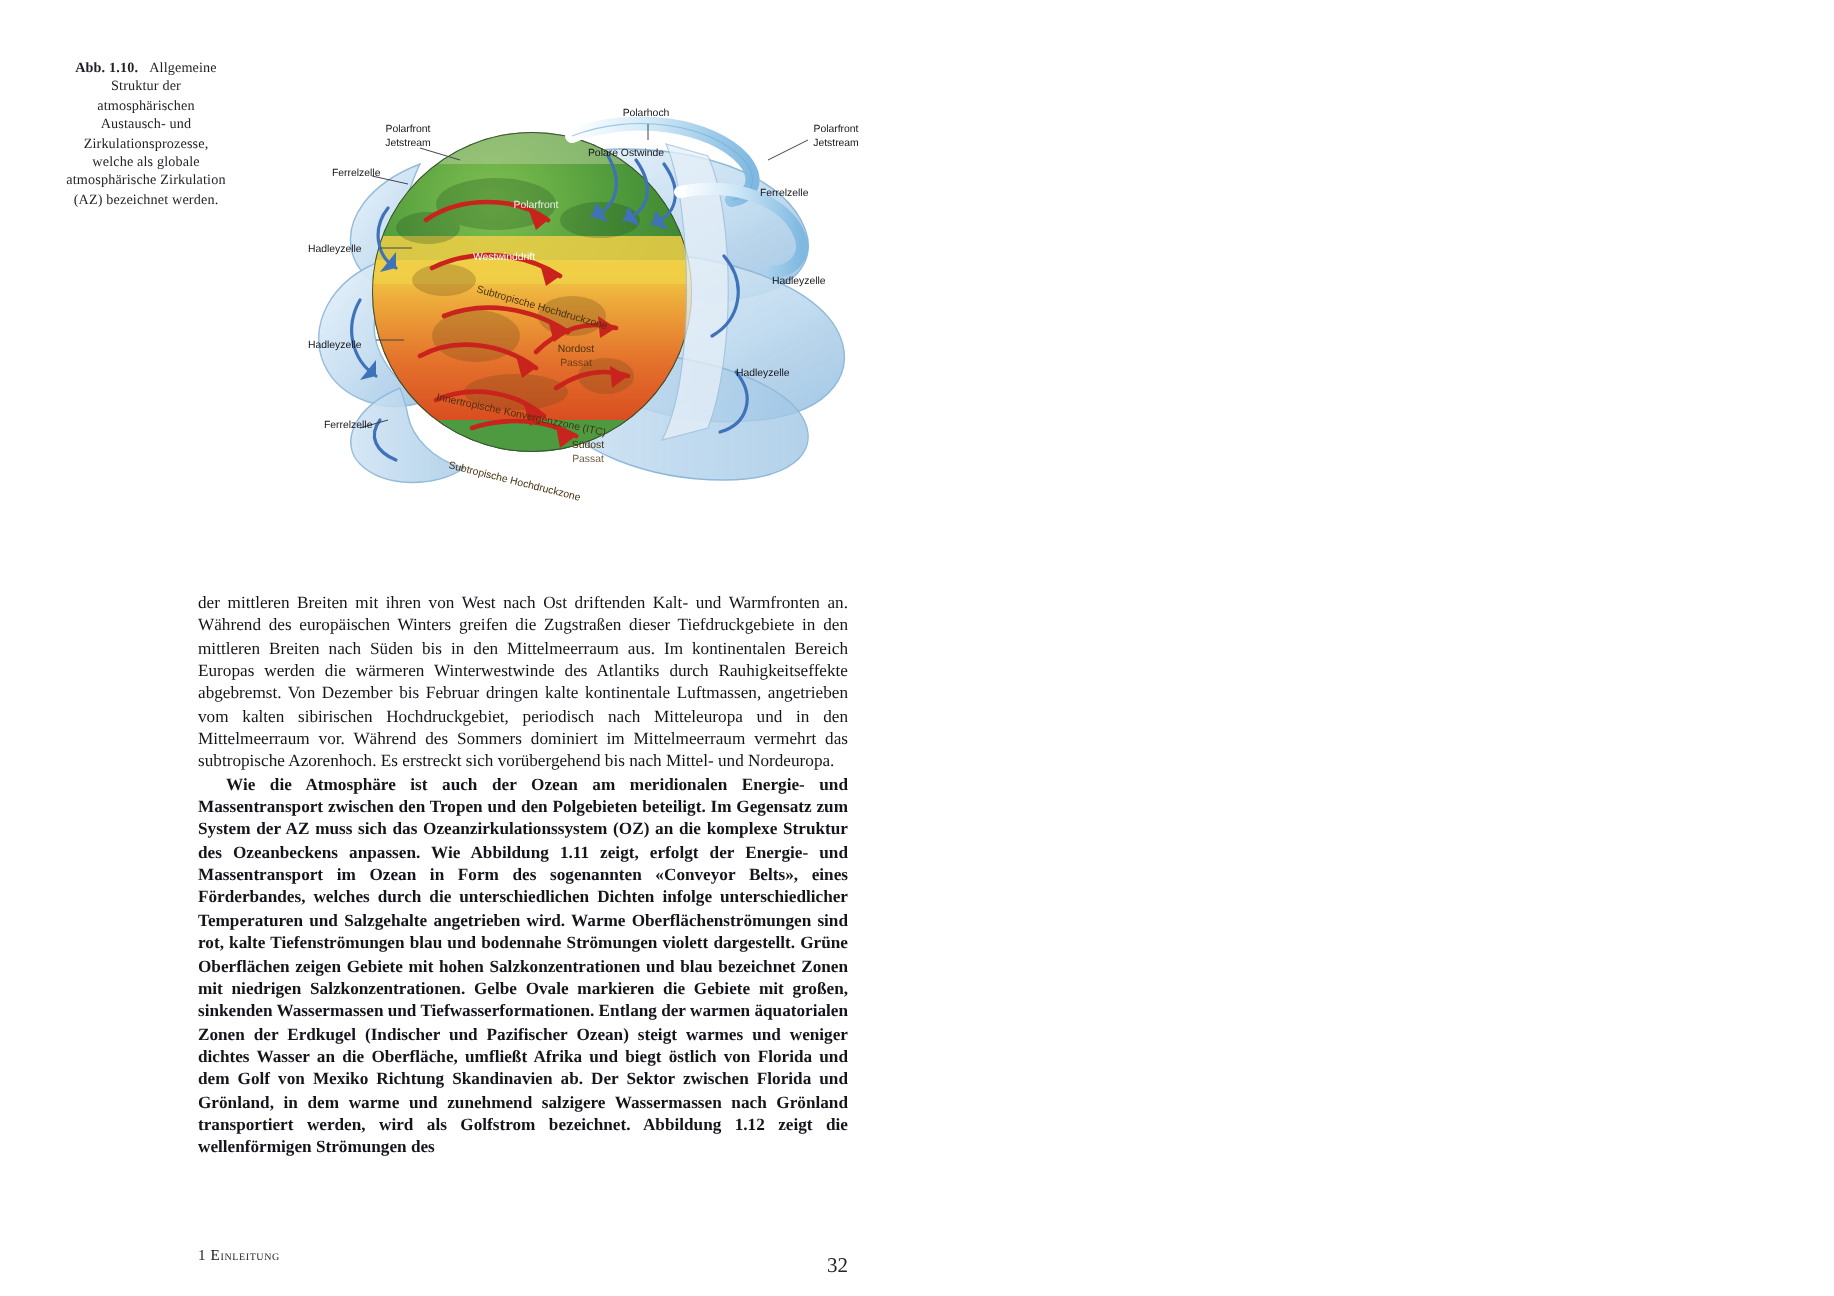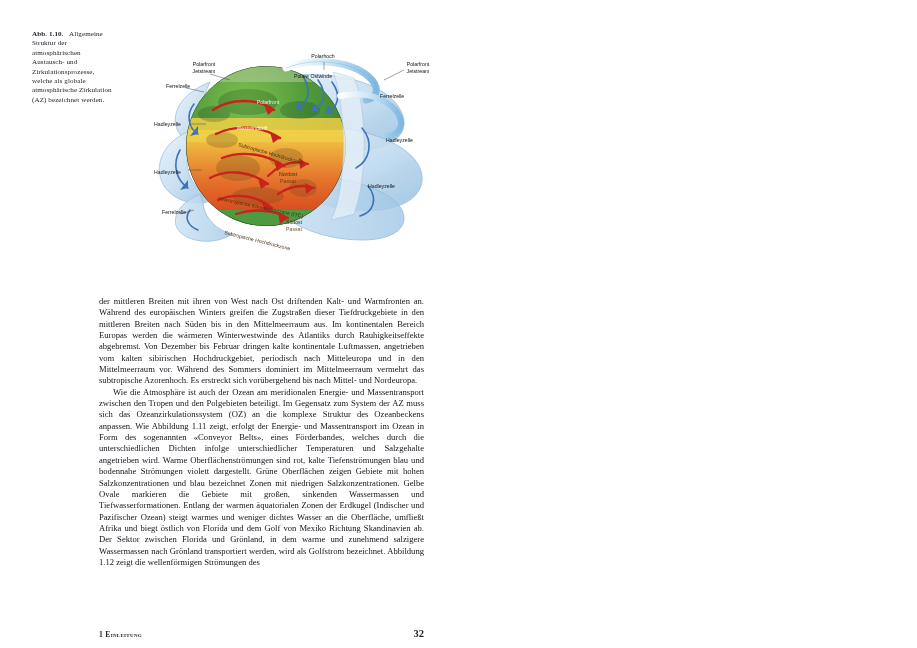--- a/index.html
+++ b/index.html
@@ -18,49 +18,49 @@
   }
 
   
   .page{position:absolute;top:0;height:648px;background:#fff;}
   .page-left{left:0;width:458px;}
   .page-right{left:459px;width:458px;}
 
   
   .caption{
     font-size:7.1px;line-height:9.4px;
-    text-align:left;color:#1f1f26;
+    text-align:center;color:#1f1f26;
     letter-spacing:.01em;
   }
   .caption b{font-weight:bold;}
 
   .body-col{
     font-size:8.6px;line-height:11.35px;
     text-align:justify;text-justify:inter-word;
     color:#14141b;
     hyphens:manual;
   }
   .body-col p{margin:0;}
-  .body-col p.indent{text-indent:14px;}
+  .body-col p.indent{text-indent:14px;font-weight:bold;}
 
   .folio{
     position:absolute;font-size:8px;color:#23232c;
   }
   .folio .runhead{font-variant:small-caps;letter-spacing:.04em;font-size:7.6px;}
   .folio .pageno{font-size:10.5px;margin-top:12px;}
 
   
   #cap-110{position:absolute;left:32px;top:30px;width:82px;}
 
   
   #body-left{position:absolute;left:99px;top:296px;width:325px;}
 
   
   #footer-left{left:99px;top:616px;width:325px;}
-  .footer-row{display:flex;justify-content:space-between;align-items:flex-end;font-weight:bold;}
+  .footer-row{display:flex;justify-content:space-between;align-items:center;}
 
   
   #fig-110{position:absolute;left:118px;top:18px;width:330px;height:250px;}
   #fig-110 svg{display:block;}
   .glabel{
     font-family:"Liberation Sans", sans-serif;
     font-size:5.2px;fill:#15151c;
   }
   .glabel-w{fill:#ffffff;}
   .glabel-d{fill:#4a3210;}

